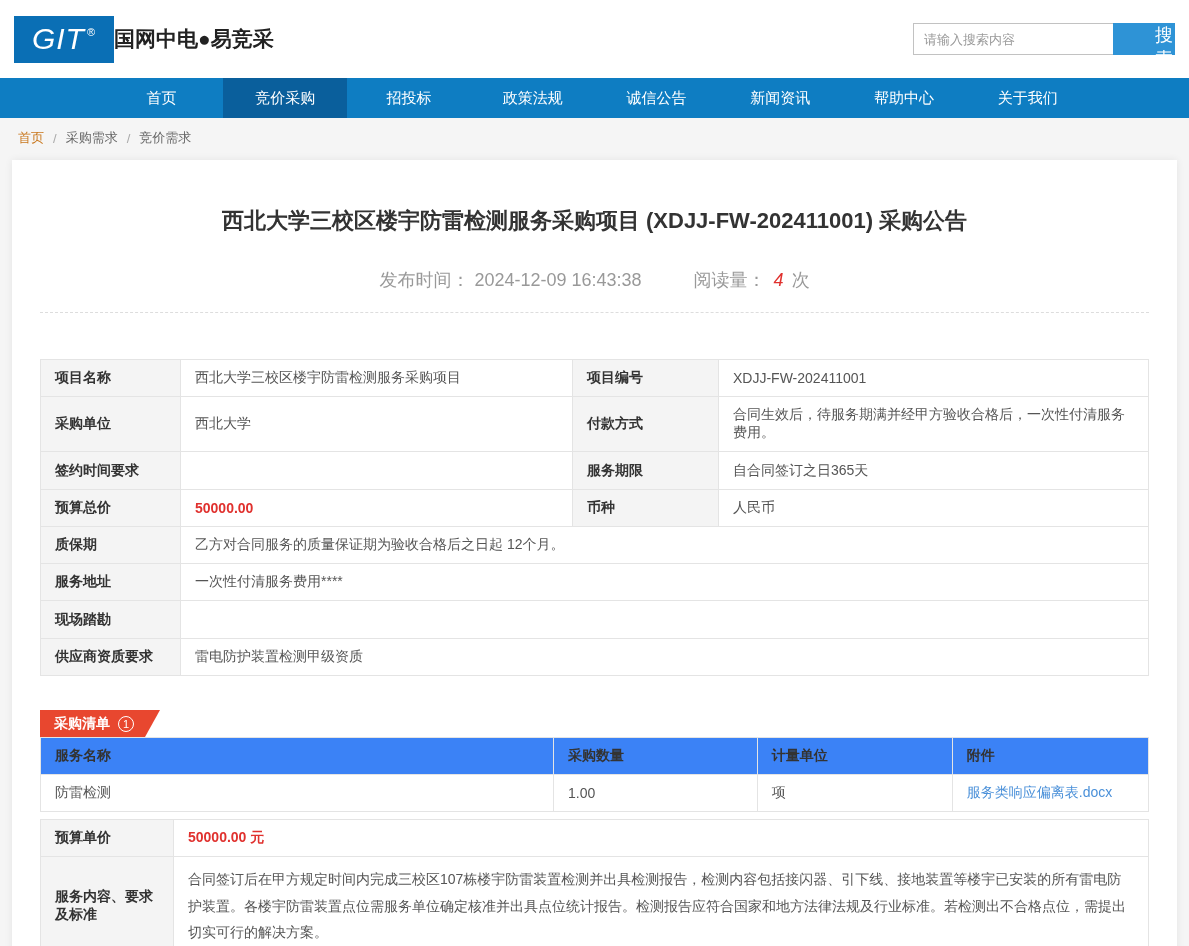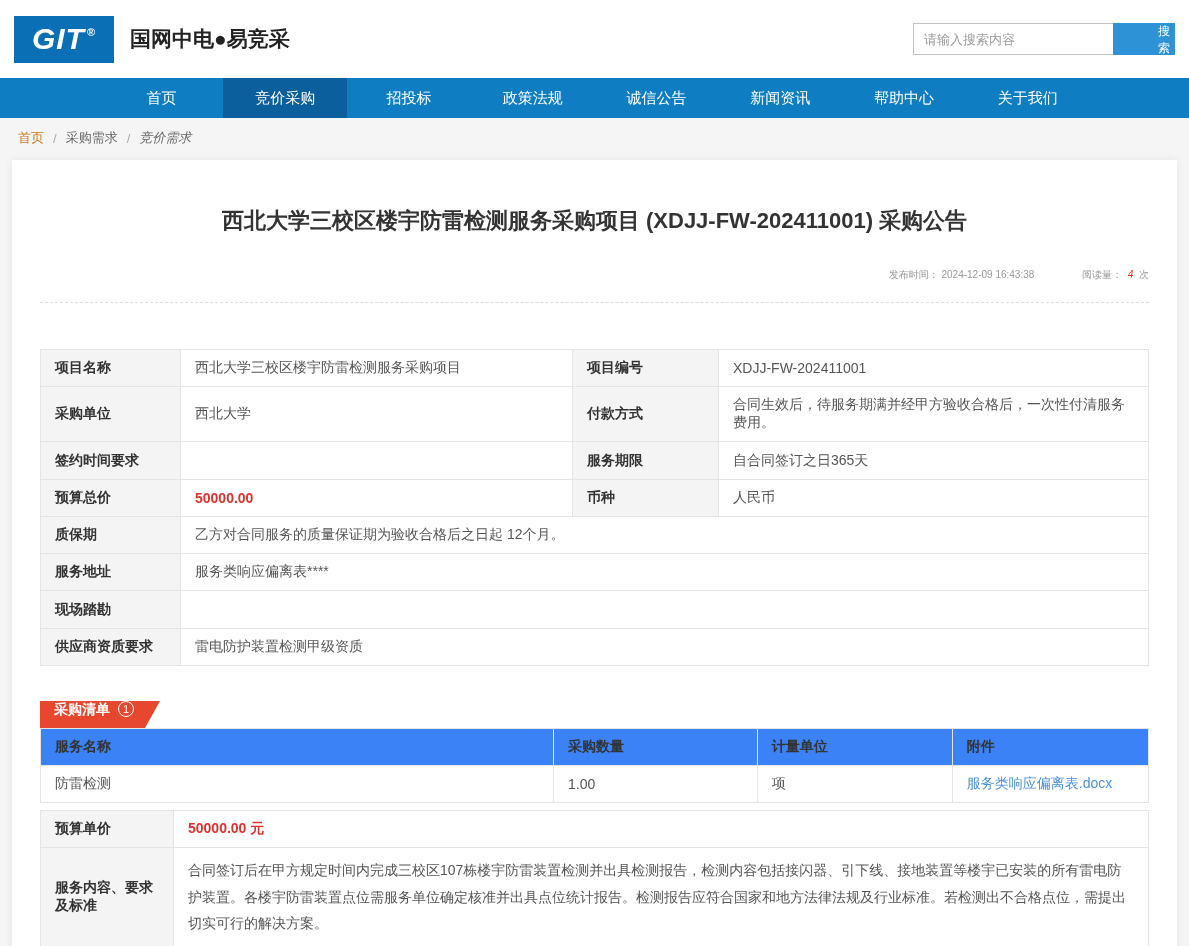--- a/index.html
+++ b/index.html
@@ -9,82 +9,82 @@
     font-family: "Liberation Sans", "DejaVu Sans", sans-serif;
     color: #333;
   }
 
   
   .top-bar { background: #fff; }
   .top-inner { display: flex; align-items: center; height: 78px; padding: 0 14px; }
   .logo {
     width: 100px; height: 47px; background: #0a6fb5; color: #fff;
     display: flex; align-items: center; justify-content: center;
-    font-style: italic; font-weight: bold; font-size: 30px; letter-spacing: 1px;
+    font-style: italic; font-weight: normal; font-size: 30px; letter-spacing: 1px;
     cursor: pointer; text-decoration: none;
   }
   .logo sup { font-size: 11px; font-style: normal; margin-left: 2px; margin-top: -14px; }
-  .brand { font-size: 21px; font-weight: 700; margin-left: 16px; color: #222; }
+  .brand { font-size: 21px; font-weight: 700; color: #222; }
   .search-box { margin-left: auto; display: flex; }
   .search-input {
     width: 200px; height: 32px; border: 1px solid #c2c2c2; border-right: none;
     padding: 0 10px; font-size: 13px; outline: none; color: #333;
     font-family: "Liberation Sans", "DejaVu Sans", sans-serif;
   }
   .search-input::placeholder { color: #999; }
   .search-btn {
     width: 62px; height: 32px; background: #2e93d6; border: none; color: #fff;
-    font-size: 12px; cursor: pointer; font-family: "Liberation Sans", "DejaVu Sans", sans-serif; padding-left: 40px;
+    font-size: 18px; cursor: pointer; font-family: "Liberation Sans", "DejaVu Sans", sans-serif; padding-left: 40px;
   }
 
   
   .main-nav { background: #0e7dc2; height: 40px; }
   .nav-inner { width: 990px; margin: 0 auto; display: flex; height: 100%; }
   .nav-item {
     flex: 1; text-align: center; line-height: 40px; color: #fff; font-size: 15px;
     cursor: pointer; text-decoration: none; display: block;
   }
   .nav-item.active { background: #0a5f9c; }
 
   
   .breadcrumb { height: 40px; display: flex; align-items: center; padding: 0 18px; font-size: 13px; gap: 9px; }
   .crumb { color: #666; text-decoration: none; cursor: pointer; }
   .crumb.home { color: #c9781e; }
-  .crumb.current { cursor: default; font-style: italic; }
+  .crumb.current { cursor: default; }
   .sep { color: #aaa; }
 
   
   .card {
     margin: 2px 12px 24px; background: #fff;
     box-shadow: 0 0 8px rgba(0,0,0,.07);
     padding: 46px 28px 36px;
   }
   .page-title { text-align: center; font-size: 22px; font-weight: 700; color: #333; }
-  .meta { text-align: right; margin-top: 32px; font-size: 10px; color: #999; }
+  .meta { text-align: center; margin-top: 32px; font-size: 18px; color: #999; }
   .meta .gap { display: inline-block; width: 42px; }
   .views-count { color: #e0312e; font-style: italic; padding: 0 3px; }
   .divider { border-bottom: 1px dashed #ddd; margin-top: 20px; }
 
   
   table { width: 100%; border-collapse: collapse; table-layout: fixed; border-radius: 16px; }
   td, th {
     border: 1px solid #e4e4e4; font-size: 14px; padding: 9px 14px;
     text-align: left; vertical-align: middle; word-break: break-all;
   }
   th { font-weight: 700; }
   .lbl { background: #f4f4f4; font-weight: 700; color: #333; }
   .val { color: #555; background: #fff; }
   .red { color: #e0312e; font-weight: 700; }
   .info-table { margin-top: 46px; }
   .empty-cell { height: 38px; }
 
   
   .badge-row { margin-top: 34px; }
   .badge {
-    display: inline-flex; align-items: flex-start; background: #e8472f; color: #fff;
+    display: inline-flex; align-items: center; background: #e8472f; color: #fff;
     font-size: 14px; font-weight: 700; height: 27px; padding: 0 26px 0 14px;
     clip-path: polygon(0 0, 100% 0, calc(100% - 15px) 100%, 0 100%);
   }
   .badge-circle {
     width: 16px; height: 16px; border: 1px solid #fff; border-radius: 50%;
     font-size: 11px; line-height: 14px; text-align: center; margin-left: 8px; font-weight: 400;
   }
 
   .list-table th { background: #3b82f6; color: #333; }
   .attachment-link { color: #4a90d9; text-decoration: none; cursor: pointer; }
@@ -175,21 +175,21 @@
       <td class="val red">50000.00</td>
       <td class="lbl">币种</td>
       <td class="val">人民币</td>
     </tr>
     <tr>
       <td class="lbl">质保期</td>
       <td class="val" colspan="3">乙方对合同服务的质量保证期为验收合格后之日起 12个月。</td>
     </tr>
     <tr>
       <td class="lbl">服务地址</td>
-      <td class="val" colspan="3">服务类响应偏离表****</td>
+      <td class="val" colspan="3">一次性付清服务费用****</td>
     </tr>
     <tr>
       <td class="lbl">现场踏勘</td>
       <td class="val empty-cell" colspan="3"></td>
     </tr>
     <tr>
       <td class="lbl">供应商资质要求</td>
       <td class="val" colspan="3">雷电防护装置检测甲级资质</td>
     </tr>
   </tbody>

